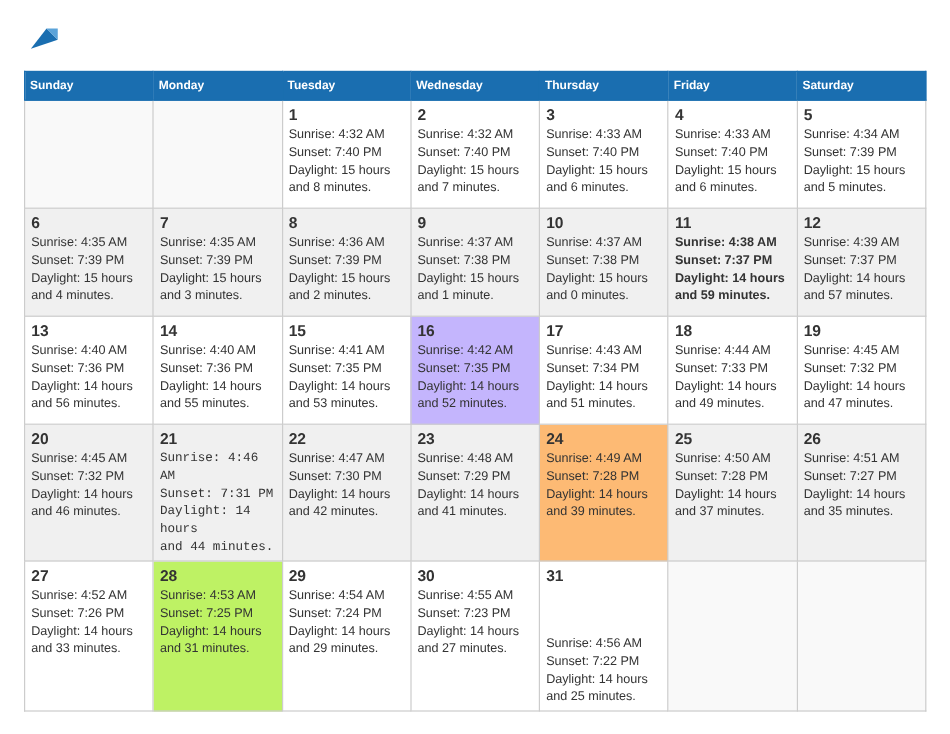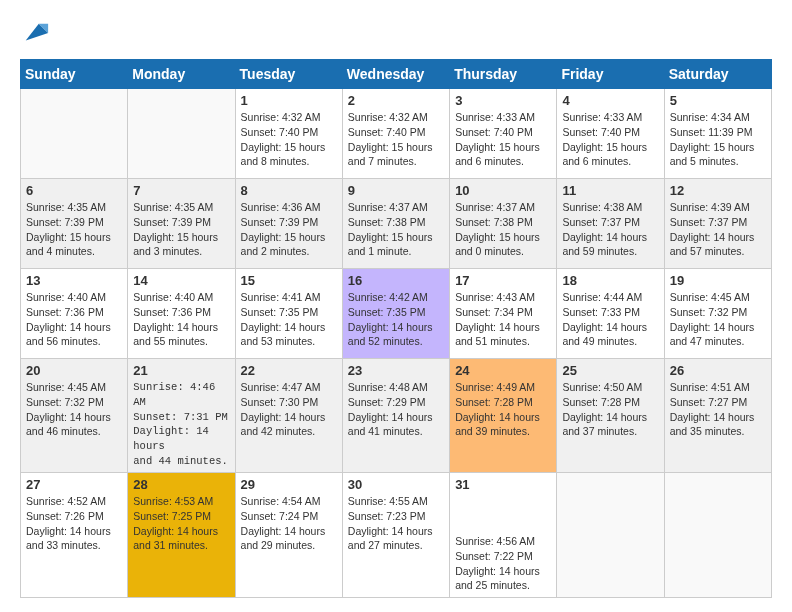--- a/index.html
+++ b/index.html
@@ -48,21 +48,21 @@
     .calendar {
       width: 100%;
       border-collapse: collapse;
       font-size: 11px;
     }
     .calendar thead th {
       background: #1a6eb0;
       color: #fff;
       padding: 6px 4px;
       text-align: left;
-      font-size: 14px;
+      font-size: 10px;
       font-weight: bold;
       border: 1px solid #1a6eb0;
     }
     .calendar tbody td {
       border: 1px solid #ccc;
       vertical-align: top;
       padding: 4px 5px;
       height: 90px;
       width: 107px;
       background: #fff;
@@ -153,21 +153,21 @@
         <td style="background: rgb(255, 255, 255);">
           <div class="day-num">4</div>
           <div class="day-info" style="white-space: pre-line;">Sunrise: 4:33 AM
 Sunset: 7:40 PM
 Daylight: 15 hours
 and 6 minutes.</div>
         </td>
         <td style="background: rgb(255, 255, 255);">
           <div class="day-num">5</div>
           <div class="day-info" style="white-space: pre-line;">Sunrise: 4:34 AM
-Sunset: 11:39 PM
+Sunset: 7:39 PM
 Daylight: 15 hours
 and 5 minutes.</div>
         </td>
       </tr>
       <tr>
         <td style="background: rgb(240, 240, 240);">
           <div class="day-num">6</div>
           <div class="day-info" style="white-space: pre-line;">Sunrise: 4:35 AM
 Sunset: 7:39 PM
 Daylight: 15 hours
@@ -196,21 +196,21 @@
         </td>
         <td style="background: rgb(240, 240, 240);">
           <div class="day-num">10</div>
           <div class="day-info" style="white-space: pre-line;">Sunrise: 4:37 AM
 Sunset: 7:38 PM
 Daylight: 15 hours
 and 0 minutes.</div>
         </td>
         <td style="background: rgb(240, 240, 240);">
           <div class="day-num">11</div>
-          <div class="day-info" style="white-space: pre-line;">Sunrise: 4:38 AM
+          <div class="day-info" style="white-space: pre-line; font-weight: bold;">Sunrise: 4:38 AM
 Sunset: 7:37 PM
 Daylight: 14 hours
 and 59 minutes.</div>
         </td>
         <td style="background: rgb(240, 240, 240);">
           <div class="day-num">12</div>
           <div class="day-info" style="white-space: pre-line;">Sunrise: 4:39 AM
 Sunset: 7:37 PM
 Daylight: 14 hours
 and 57 minutes.</div>
@@ -319,21 +319,21 @@
         </td>
       </tr>
       <tr>
         <td style="background: rgb(255, 255, 255); margin-top: 40px;">
           <div class="day-num">27</div>
           <div class="day-info" style="white-space: pre-line;">Sunrise: 4:52 AM
 Sunset: 7:26 PM
 Daylight: 14 hours
 and 33 minutes.</div>
         </td>
-        <td style="background: #eab308;">
+        <td style="background: #bef264;">
           <div class="day-num">28</div>
           <div class="day-info" style="white-space: pre-line;">Sunrise: 4:53 AM
 Sunset: 7:25 PM
 Daylight: 14 hours
 and 31 minutes.</div>
         </td>
         <td style="background: rgb(255, 255, 255);">
           <div class="day-num">29</div>
           <div class="day-info" style="white-space: pre-line;">Sunrise: 4:54 AM
 Sunset: 7:24 PM

